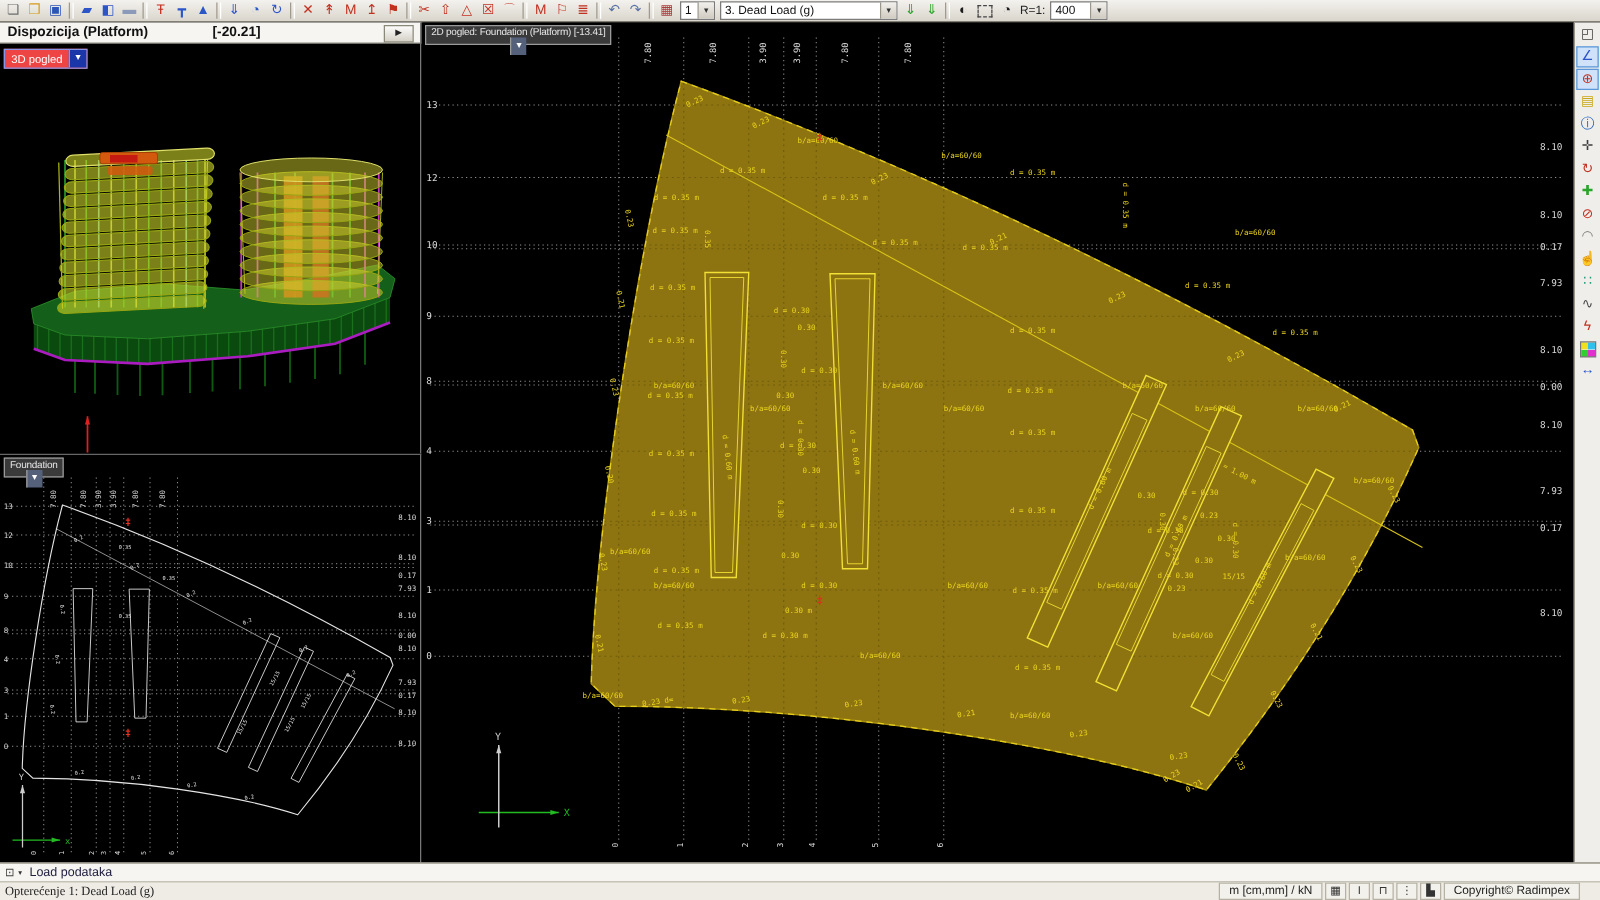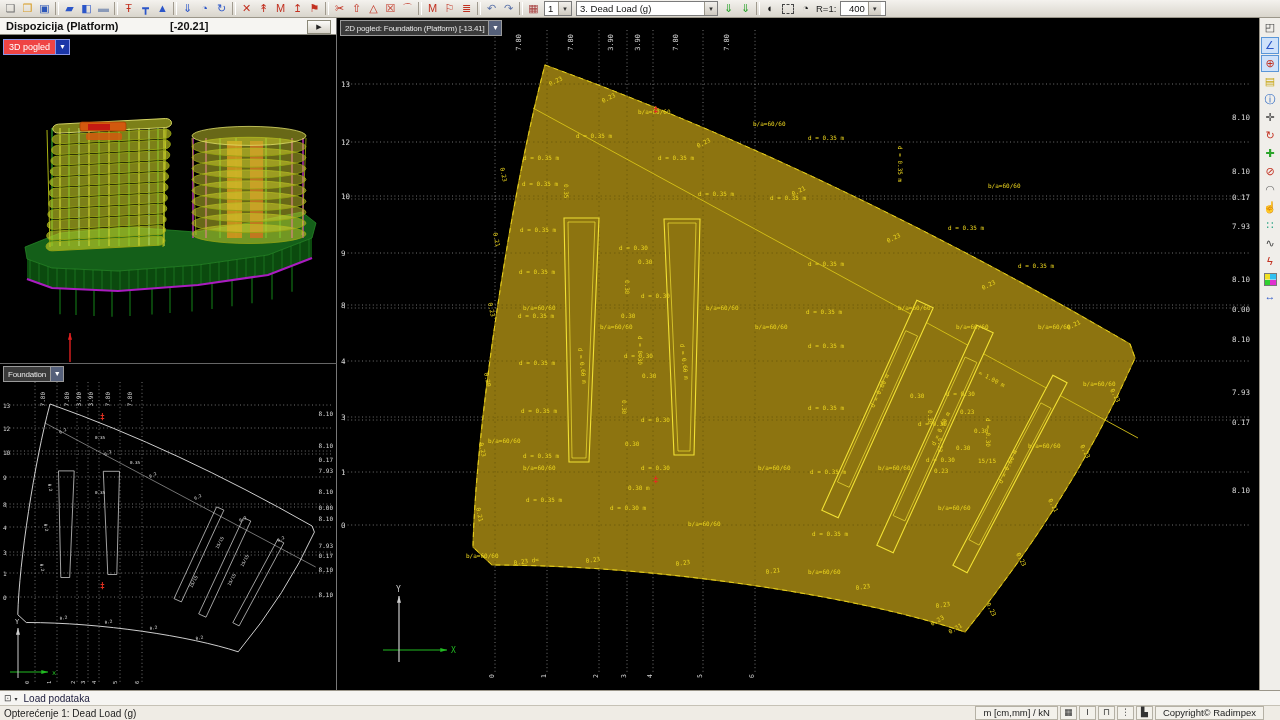--- a/index.html
+++ b/index.html
@@ -32,37 +32,37 @@
     border-top:1px solid #666;box-sizing:border-box;}
   #panelmain{left:338px;top:18px;width:921px;height:672px;background:#000;box-sizing:border-box;}
   svg{display:block;}
   
   .dd-blue{position:absolute;left:3px;top:4px;display:inline-flex;height:14px;background:#ef4444;
     border:1px solid #8896e8;color:#fff;font-size:9px;align-items:center;}
   .dd-blue .dval{padding:0 5px;white-space:nowrap;}
   .dd-blue .darr{width:13px;height:14px;background:#1b36a8;border-left:1px solid #8896e8;color:#fff;
     font-size:7px;line-height:14px;text-align:center;}
   .dd-dark{position:absolute;display:inline-flex;height:14px;background:#3a3a3a;border:1px solid #9a9a9a;
-    color:#e6e6e6;font-size:8px;align-items:center;letter-spacing:-0.2px;}
+    color:#e6e6e6;font-size:8px;align-items:center;letter-spacing:-0.2px;flex-direction:column;}
   .dd-dark .dval{padding:0 4px;white-space:nowrap;}
   .dd-dark .darr{width:12px;height:14px;background:#55607a;border-left:1px solid #9a9a9a;color:#fff;
     font-size:7px;line-height:14px;text-align:center;}
   
   #rightbar{left:1259px;top:18px;width:21px;height:672px;background:#f0eeea;border-left:1px solid #9b968a;
     box-sizing:border-box;display:flex;flex-direction:column;align-items:center;padding-top:1px;}
   .ricon{width:18px;height:17px;line-height:16px;font-size:11px;text-align:center;margin-bottom:1px;cursor:default;user-select:none;box-sizing:border-box;}
   .ricon.hl{background:#cfe2fa;border:1px solid #5a96d8;line-height:14px;}
   
   #cmdbar{left:0;top:690px;width:1280px;height:15px;background:#f6f5f2;border-top:1px solid #9b968a;
     box-sizing:border-box;display:flex;align-items:center;font-size:10px;color:#202040;}
   #cmdbar .cicn{font-size:9px;color:#444;margin:0 3px 0 4px;}
   #cmdbar .cdd{font-size:6px;color:#333;margin-right:6px;}
   #statusbar{left:0;top:705px;width:1280px;height:15px;background:#efece5;border-top:1px solid #c6c2b6;
     box-sizing:border-box;display:flex;align-items:center;font-size:10px;color:#222;}
-  #statusmsg{flex:1;padding-left:4px;white-space:nowrap;}
+  #statusmsg{flex:1;padding-left:4px;white-space:nowrap;font-family:Liberation Serif, serif;}
   .sbox{border:1px solid #b5b1a5;background:#f3f1eb;height:12px;line-height:11px;margin-right:2px;
     padding:0 7px;font-size:9.5px;white-space:nowrap;}
   .stog{border:1px solid #b5b1a5;background:#f3f1eb;width:15px;height:12px;line-height:11px;margin-right:2px;
     text-align:center;font-size:9px;color:#333;cursor:default;}
 </style>
 </head>
 <body>
 
 <div id="topbar" class="abs">
   <span id="tb-a" style="display:flex;align-items:center;">
@@ -113,21 +113,21 @@
   </span>
   <span id="tb-b" style="display:flex;align-items:center;">
       <span class="ticon" style="color: rgb(43, 164, 43);">⇓</span>
       <span class="ticon" style="color: rgb(43, 164, 43);">⇓</span>
       <span class="tsep"></span>
       <span class="ticon" style="color: rgb(28, 28, 28);">◐</span>
       <span class="dashicon"></span>
       <span class="ticon" style="color: rgb(28, 28, 28);">◔</span>
     </span>
   <span class="tlabel">R=1:</span>
-  <span class="combo" style="width:44px;justify-content:center;">
+  <span class="combo" style="width:44px;justify-content:space-between;">
     <span class="cval">400</span>
     <span class="carr">▾</span>
   </span>
 </div>
 
 <div id="titlebar" class="abs">
   <span class="t">Dispozicija (Platform)</span>
   <span class="lvl">[-20.21]</span>
   <span id="expandbtn">▶</span>
 </div>

